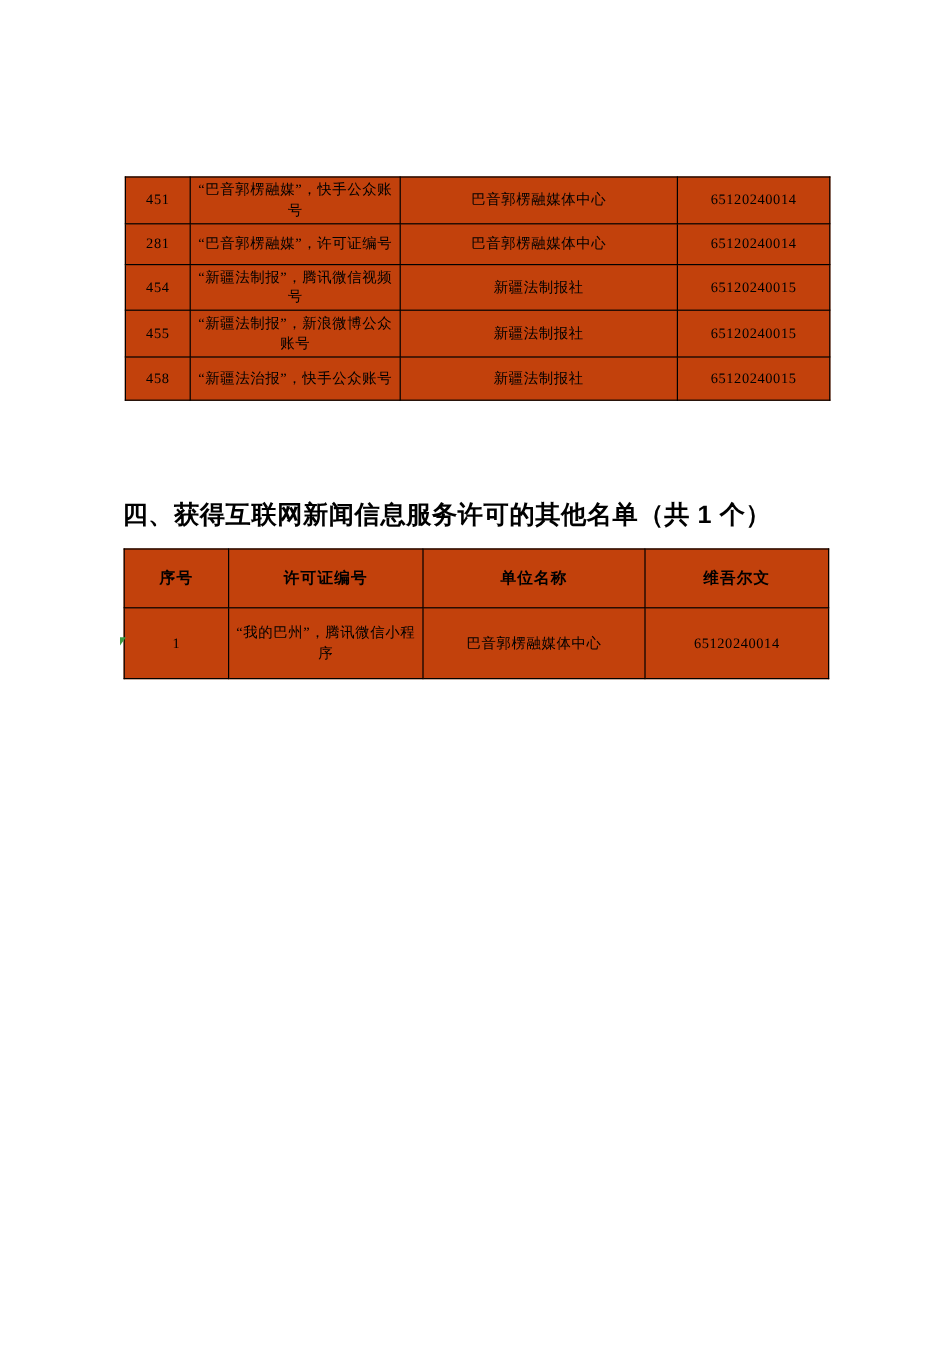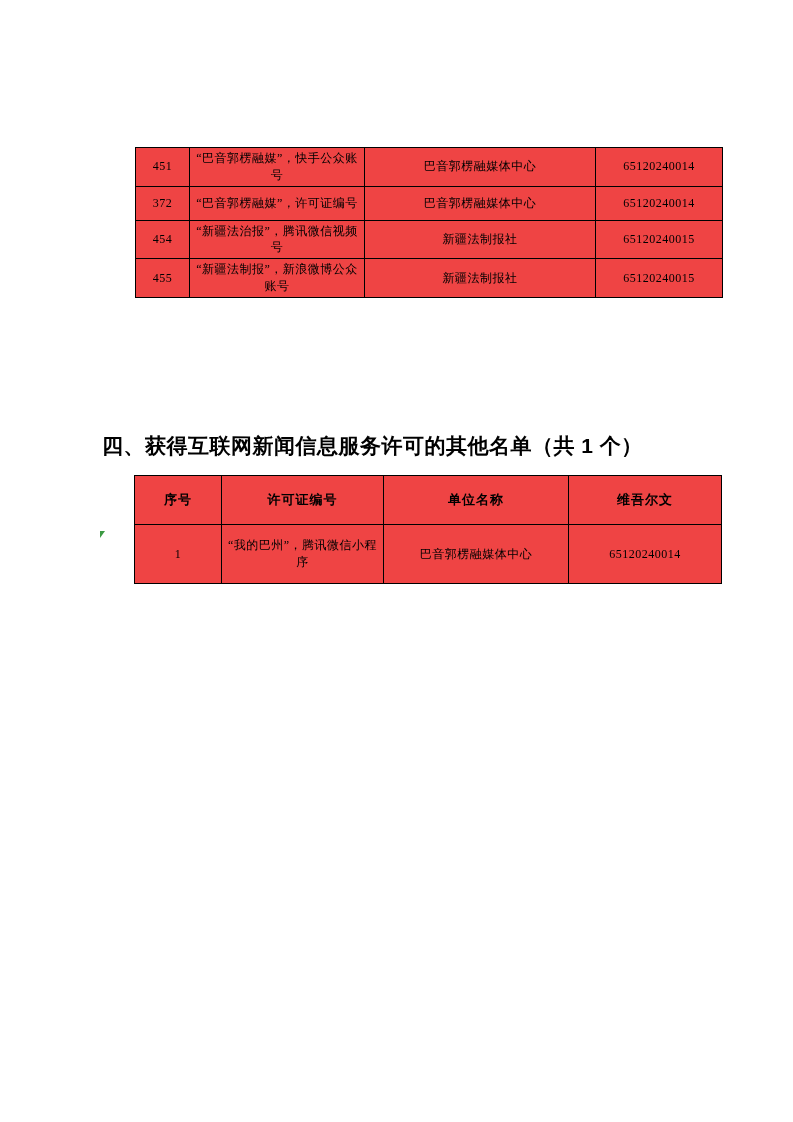--- a/index.html
+++ b/index.html
@@ -10,22 +10,21 @@
     font-family: "Liberation Serif", "DejaVu Serif", serif;
     color: #000000;
     overflow: hidden;
   }
   .page { position: absolute; inset: 0; }
 
   table {
     border-collapse: collapse;
     table-layout: fixed;
     position: absolute;
-    background: #ef4444;
-    margin-left: 31px;
+    background: #c2410c;
   }
   td, th {
     border: 1px solid #000000;
     text-align: center;
     vertical-align: middle;
     font-size: 12px;
     line-height: 1.4;
     letter-spacing: 0.5px;
     padding: 2px 3px;
     overflow: hidden;
@@ -43,32 +42,32 @@
   .t1 tr:nth-child(3) { height: 36px; }
   .t1 tr:nth-child(4) { height: 34px; }
   .t1 tr:nth-child(5) { height: 36px; padding-left: 41px; }
   .t1 tr:nth-child(6) { height: 32px; }
   .t1 tr:nth-child(7) { height: 36px; }
   .t1 tr:nth-child(8) { height: 30px; }
 
   
   .heading {
     position: absolute;
-    left: 102px; top: 432px;
+    left: 102px; top: 416px;
     margin: 0;
     font-family: "Liberation Sans", "DejaVu Sans", sans-serif;
     font-weight: bold;
     font-size: 21px;
     line-height: 27px;
     letter-spacing: 0.5px;
     white-space: nowrap;
   }
 
   
-  .t2 { left: 103px; top: 475px; width: 587px; }
+  .t2 { left: 103px; top: 457px; width: 587px; }
   .t2 .c-no  { width: 87px; }
   .t2 .c-svc { width: 162px; }
   .t2 .c-unit{ width: 185px; }
   .t2 .c-lic { width: 153px; }
   .t2 thead tr { height: 49px; }
   .t2 tbody tr { height: 59px; }
   .t2 th {
     font-size: 13px;
     font-weight: bold;
     letter-spacing: 1px;
@@ -96,34 +95,40 @@
         <col class="c-lic">
     </colgroup>
     <tbody>
       <tr>
         <td>451</td>
         <td>“巴音郭楞融媒”，快手公众账号</td>
         <td>巴音郭楞融媒体中心</td>
         <td>65120240014</td>
       </tr>
       <tr>
-        <td>372</td>
+        <td>281</td>
         <td>“巴音郭楞融媒”，许可证编号</td>
         <td>巴音郭楞融媒体中心</td>
         <td>65120240014</td>
       </tr>
       <tr>
         <td>454</td>
-        <td>“新疆法治报”，腾讯微信视频号</td>
+        <td>“新疆法制报”，腾讯微信视频号</td>
         <td>新疆法制报社</td>
         <td>65120240015</td>
       </tr>
       <tr>
         <td>455</td>
         <td>“新疆法制报”，新浪微博公众账号</td>
+        <td>新疆法制报社</td>
+        <td>65120240015</td>
+      </tr>
+      <tr>
+        <td>458</td>
+        <td>“新疆法治报”，快手公众账号</td>
         <td>新疆法制报社</td>
         <td>65120240015</td>
       </tr>
     </tbody>
   </table>
 
   <h2 class="heading">四、获得互联网新闻信息服务许可的其他名单（共 1 个）</h2>
 
   <table class="t2">
     <colgroup>

